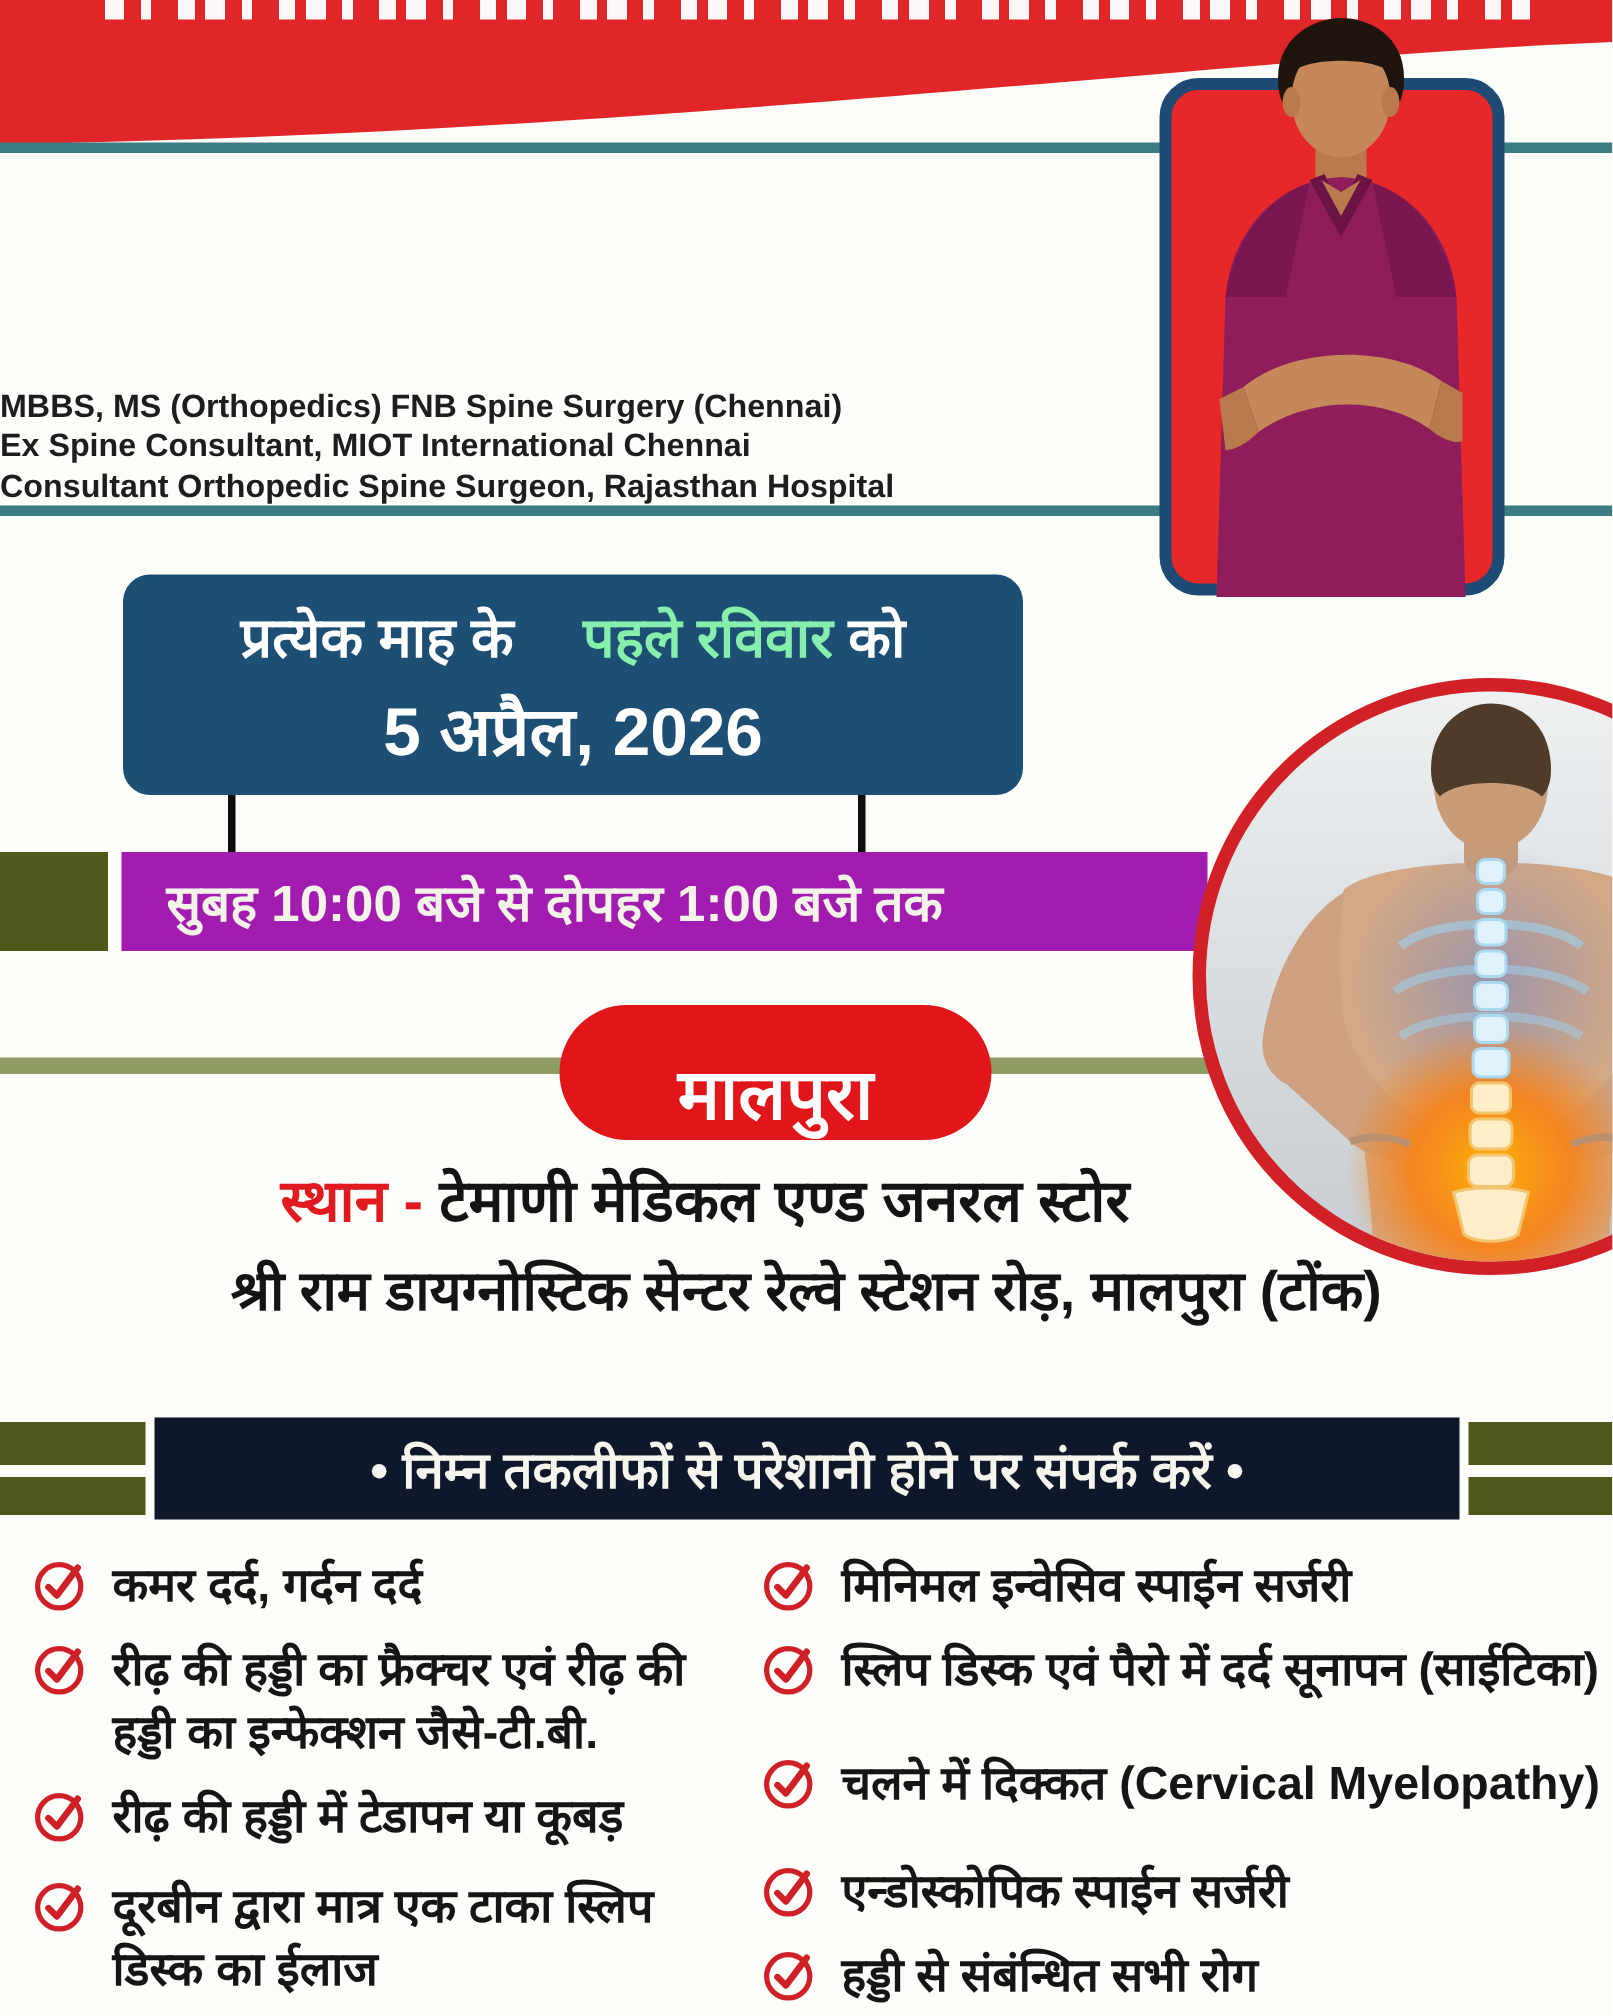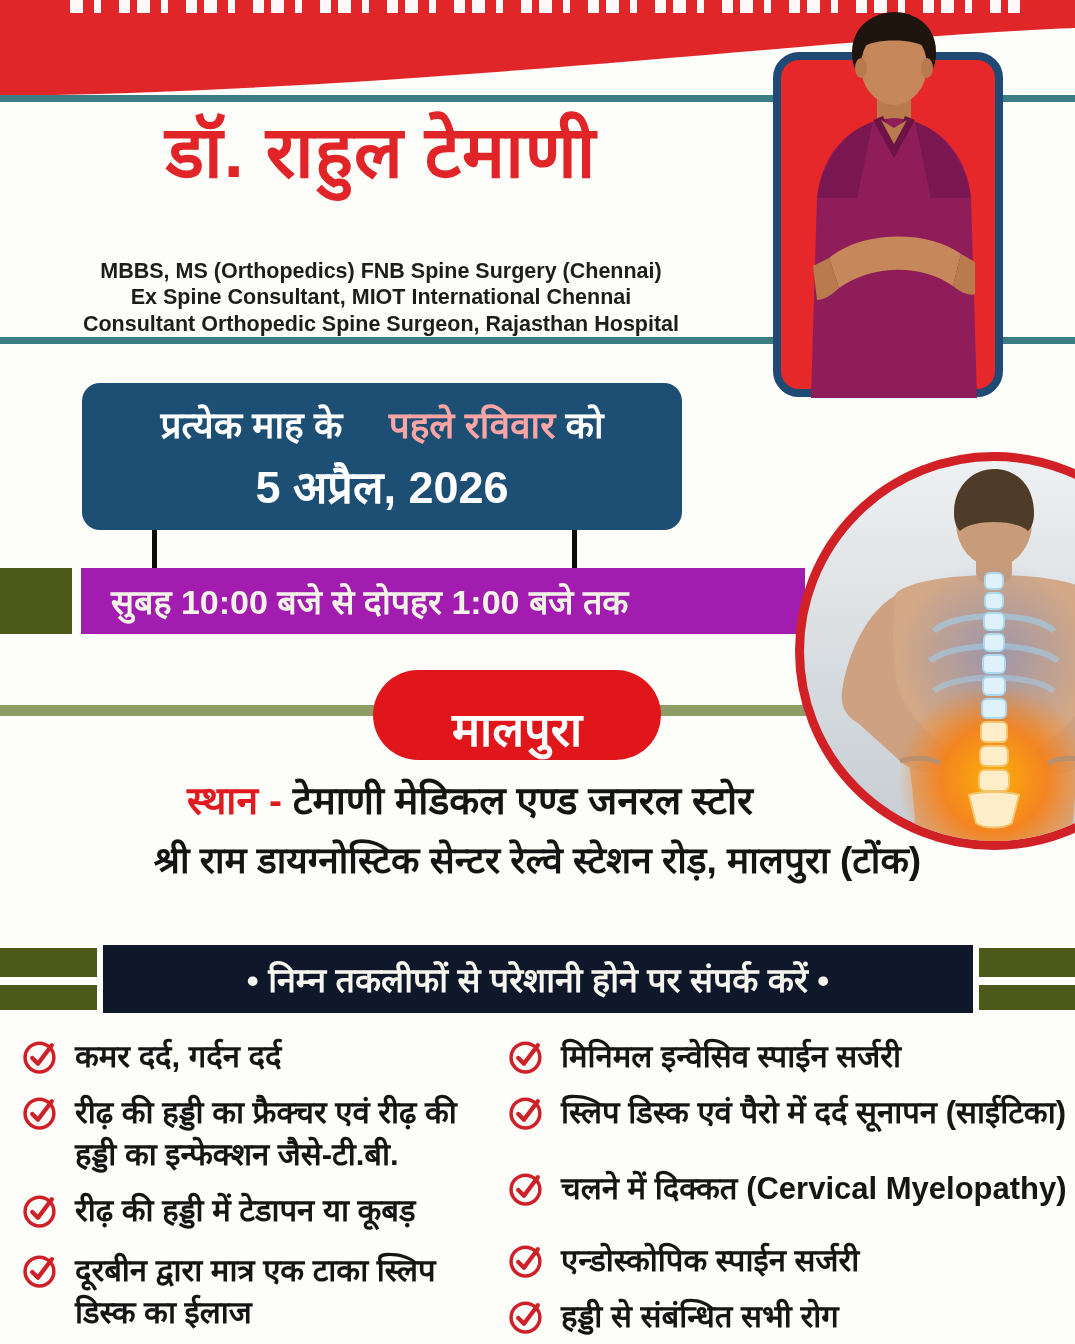--- a/index.html
+++ b/index.html
@@ -26,39 +26,39 @@
   
   .doc-name{
     position:absolute; left:0; top:100px; width:762px; text-align:center;
     font-size:72px; font-weight:700; color:#e02427; letter-spacing:1px; z-index:2;
   }
   .doc-specialty{
     position:absolute; left:0; top:196px; width:762px; text-align:center;
     font-size:43px; font-weight:700; color:#121212; z-index:2;
   }
   .doc-creds{
-    position:absolute; left:0; top:258px; width:762px; text-align:center;
+    position:absolute; left:0; top:258px; width:762px; 
     font-size:21.5px; font-weight:700; color:#1d1d1d; line-height:1.23; z-index:2;
   }
 
   
   .photo-frame{
     position:absolute; left:773px; top:52px; width:230px; height:345px;
     background:#e7282b; border:8px solid #1e4a74; border-radius:26px; z-index:3;
   }
   .doctor-svg{ position:absolute; left:-4px; top:-52px; width:234px; height:390px; overflow:visible; }
 
   
   .date-box{
     position:absolute; left:82px; top:383px; width:600px; height:147px;
     background:#1d4e74; border-radius:18px; z-index:2;
     display:flex; flex-direction:column; align-items:center; justify-content:center; gap:6px;
   }
   .date-line1{ font-size:37px; font-weight:700; color:#ffffff; white-space:nowrap; }
-  .date-line1 .hl{ color:#fca5a5;margin-left:36px; }
+  .date-line1 .hl{ color:#86efac;margin-left:36px; }
   .date-line2{ font-size:45px; font-weight:700; color:#ffffff; }
   .connector{ position:absolute; width:5px; height:40px; background:#0d0d0d; top:529px; z-index:1; }
   .connector.c1{ left:152px; }
   .connector.c2{ left:572px; }
   .time-stub{ position:absolute; left:0; top:568px; width:72px; height:66px; background:#4d581b; z-index:1; }
   .time-bar{
     position:absolute; left:81px; top:568px; width:724px; height:66px; background:#a21caf; z-index:1;
     display:flex; align-items:center; padding-left:30px;
     font-size:34px; font-weight:700; color:#f3f3e8; white-space:nowrap;
   }
@@ -116,21 +116,20 @@
 <div class="page">
 
   <svg class="top-band" viewBox="0 0 1075 120" preserveAspectRatio="none">
     <path d="M0,0 H1075 V28 C820,38 430,90 0,96 Z" fill="#e02629"></path>
   </svg>
   <div class="top-dashes"></div>
 
   <div class="teal-line l1"></div>
   <div class="teal-line l2"></div>
 
-  <div class="doc-name">डॉ. राहुल टेमाणी</div>
   <div class="doc-creds">
     <div>MBBS, MS (Orthopedics) FNB Spine Surgery (Chennai)</div>
     <div>Ex Spine Consultant, MIOT International Chennai</div>
     <div>Consultant Orthopedic Spine Surgeon, Rajasthan Hospital</div>
   </div>
 
   <div class="photo-frame">
     <svg class="doctor-svg" viewBox="0 0 234 390">
 
       <rect x="100" y="84" width="34" height="34" rx="8" fill="#b97a4e"></rect>

